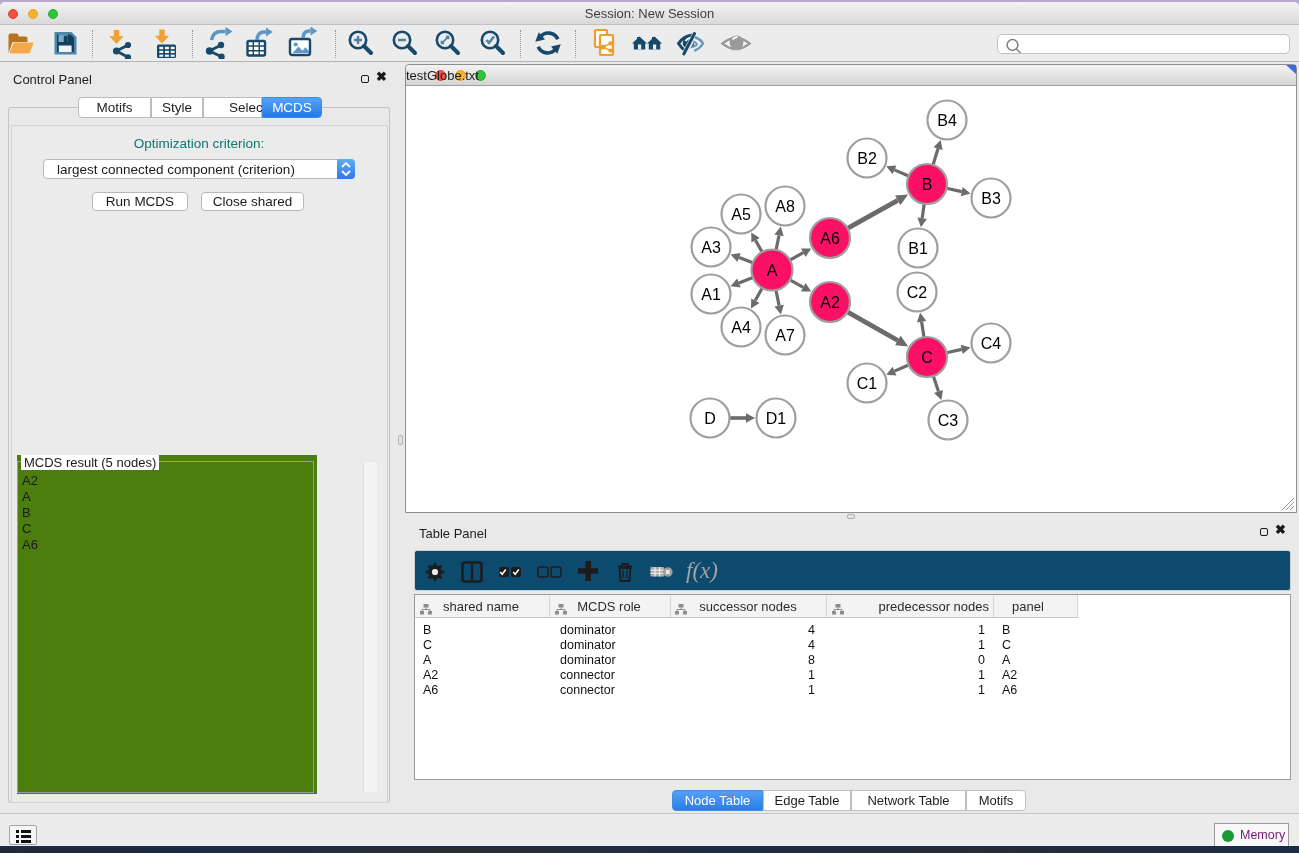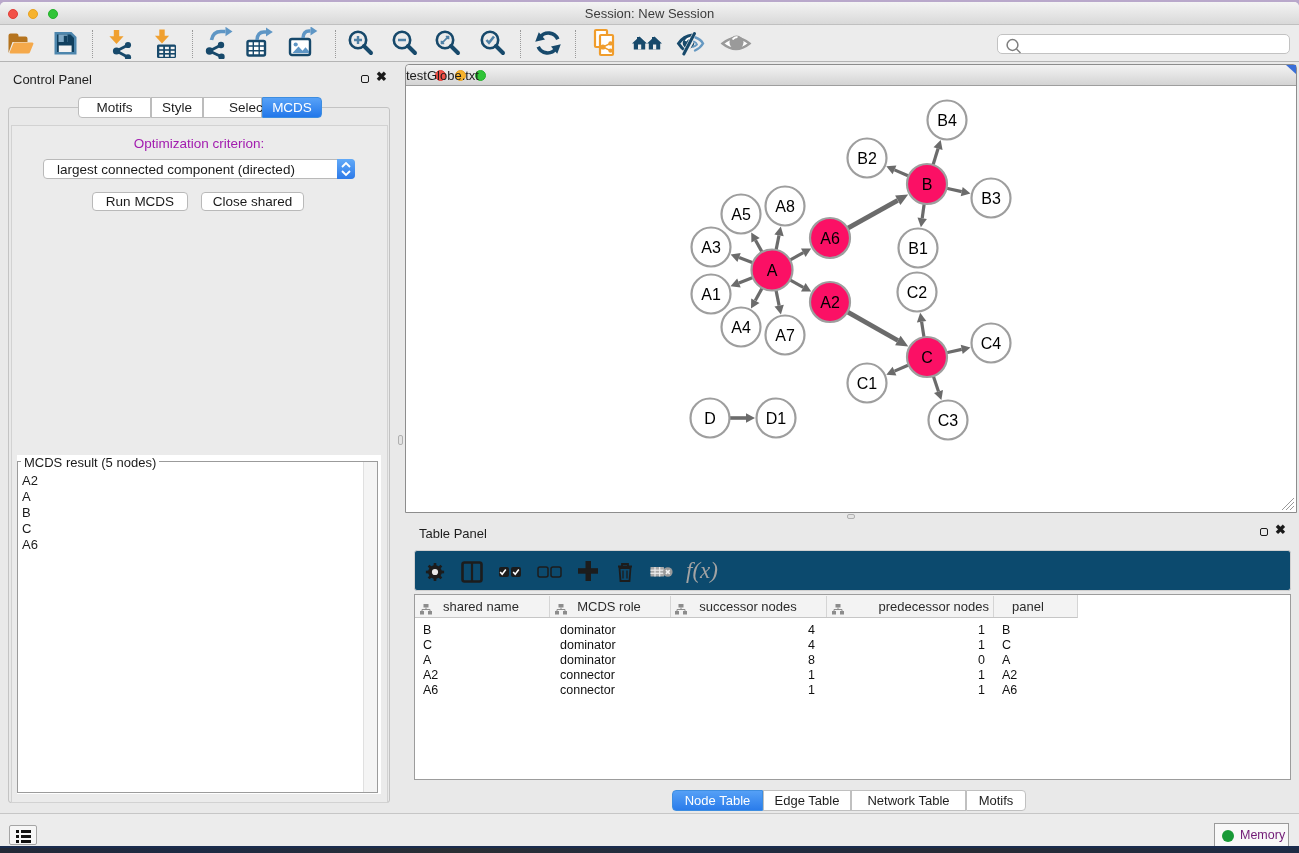--- a/index.html
+++ b/index.html
@@ -191,33 +191,33 @@
     <div class="abs" style="left:361px; top:12px; width:8px; height:8px; border:1.5px solid #1a1a1a; border-radius:2px;"></div>
     <div class="abs" style="left:376px; top:6px; font-size:13px; font-weight:bold; color:#1a1a1a;">✖</div>
 
     <div id="cp-pane"></div>
     <div id="cp-inner"></div>
     <div class="tab" style="left:78px;  width:73px; border-radius:4px 0 0 4px;">Motifs</div>
     <div class="tab" style="left:151px; width:52px;">Style</div>
     <div class="tab" style="left:203px; width:59px;padding-left:25px;">Select</div>
     <div class="tab" style="left:262px; width:60px; background:linear-gradient(#58a2f7,#2277ea); color:#fff; border-color:#3d8de0; border-radius:0 4px 4px 0;">MCDS</div>
 
-    <div class="abs" style="left:0px; top:73px; width:398px; text-align:center; font-size:13.5px; color:#a21caf;">Optimization criterion:</div>
+    <div class="abs" style="left:0px; top:73px; width:398px; text-align:center; font-size:13.5px; color:#0f766e;">Optimization criterion:</div>
     <div class="abs" style="left:43px; top:96px; width:312px; height:20px; background:#fff; border:1px solid #b9b9b9; border-radius:4px;">
-      <div class="abs" style="left:13px; top:2px; font-size:13.5px; color:#1b1b1b;">largest connected component (directed)</div>
+      <div class="abs" style="left:13px; top:2px; font-size:13.5px; color:#1b1b1b;">largest connected component (criterion)</div>
       <div class="abs" style="right:-1px; top:-1px; width:18px; height:20px; background:linear-gradient(#62aaf8,#2d7ae9); border-radius:0 4px 4px 0;">
         <svg width="18" height="20">
             <path d="M5 8 L9 4 L13 8" fill="none" stroke="#fff" stroke-width="1.8"></path>
             <path d="M5 12 L9 16 L13 12" fill="none" stroke="#fff" stroke-width="1.8"></path>
           </svg>
       </div>
     </div>
     <div class="abs" style="left:92px; top:129px; width:96px; height:19px; background:#fff; border:1px solid #b9b9b9; border-radius:4px; text-align:center; font-size:13.5px; color:#1b1b1b; line-height:18px;">Run MCDS</div>
     <div class="abs" style="left:201px; top:129px; width:103px; height:19px; background:#fff; border:1px solid #b9b9b9; border-radius:4px; text-align:center; font-size:13.5px; color:#1b1b1b; line-height:18px;">Close shared</div>
-    <div class="abs" style="left:17px; top:392px; width:364px; height:339px; background:#ffffff;">
+    <div class="abs" style="left:17px; top:392px; width:300px; height:339px; background:#4d7c0f;">
       <div class="abs" style="left:0px; top:6px; right:3px; bottom:1px; border:1px solid #9b9b9b;"></div>
       <div class="abs" style="left:4px; top:0px; background:#fff; padding:0 3px; font-size:13px; color:#1b1b1b;">MCDS result (5 nodes)</div>
       <div class="abs" style="left:5px; top:18px; font-size:13px; color:#1b1b1b; line-height:16.1px;">A2<br>A<br>B<br>C<br>A6</div>
       <div class="abs" style="left:346px; top:7px; width:14px; bottom:2px; background:#f4f4f4; border-left:1px solid #e0e0e0;"></div>
     </div>
 
     <div class="abs" style="left:847px; top:451px; width:8px; height:5px; background:#e3e3e3; border:1px solid #b0b0b0; border-radius:2px;"></div>
     <div class="abs" style="left:398px; top:372px; width:5px; height:10px; background:#e3e3e3; border:1px solid #b0b0b0; border-radius:2px;"></div>
 
     <div id="netwin">

